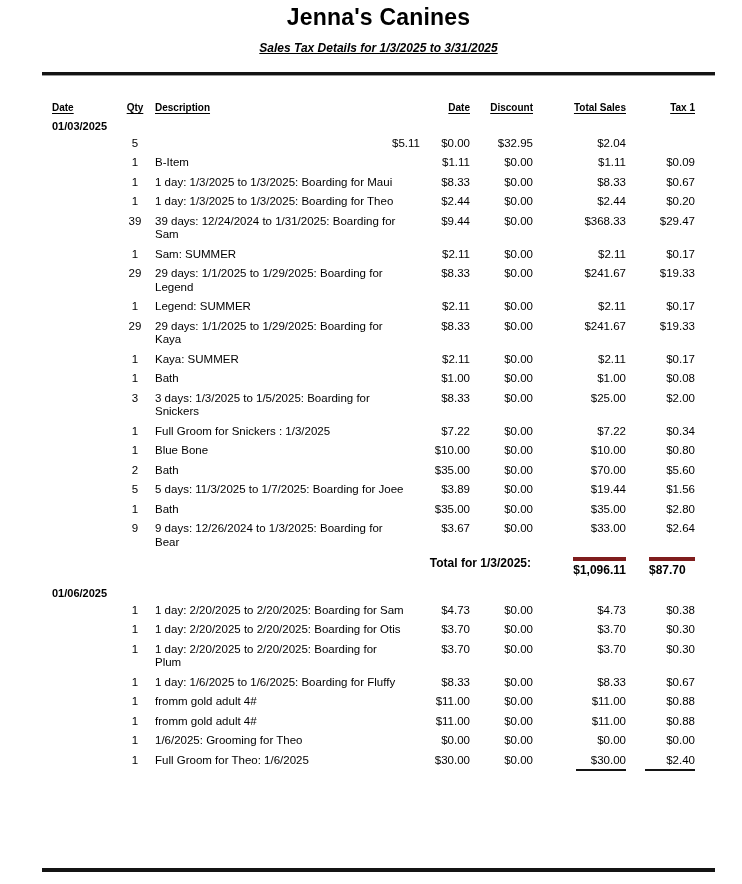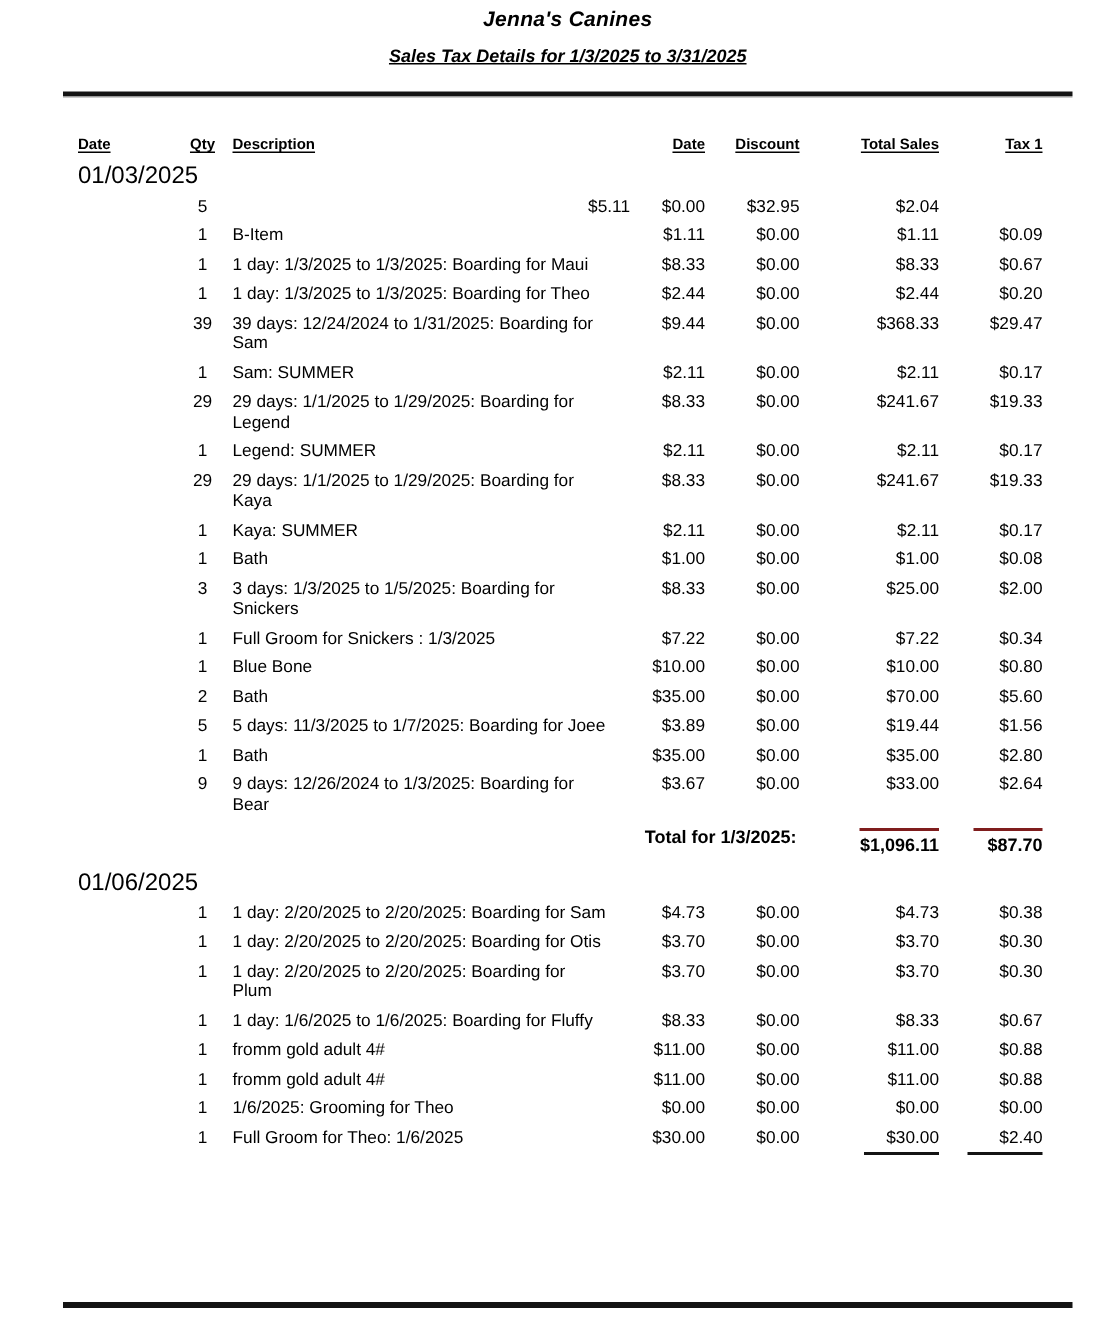--- a/index.html
+++ b/index.html
@@ -8,23 +8,22 @@
     width: 742px; height: 884px;
     font-family: "Liberation Sans", "DejaVu Sans", sans-serif;
     color: #000;
     overflow: hidden;
     position: relative;
   }
   .page { padding-top: 2px; position: relative; height: 884px; }
 
   .title {
     text-align: center;
-    font-style: italic;
     font-weight: bold;
-    font-size: 14px;
+    font-size: 23px;
     margin: 2px 27px 0 42px;
     letter-spacing: 0.2px;
   }
   .subtitle {
     text-align: center;
     font-style: italic;
     font-weight: bold;
     font-size: 12px;
     text-decoration: underline;
     margin: 10px 27px 0 42px;
@@ -60,34 +59,34 @@
   .thead .c {
     font-weight: bold;
     font-size: 10px;
     text-decoration: underline;
     text-underline-offset: 2px;
   }
 
   .item { padding: 3px 0; }
 
   .date-row {
-    font-weight: normal;
-    font-size: 16px;
+    font-weight: bold;
+    font-size: 11px;
     padding: 5px 0 2px 0;
   }
 
   .total-row { padding: 5px 0 4px 0; }
   .total-row .c { font-weight: bold; font-size: 12px; }
   .total-label { grid-column: 1 / 6; text-align: right; padding-right: 2px; }
   .v.overline {
     display: inline-block;
-    border-top: 2px solid #7f1d1d;
+    border-top: 4px solid #7f1d1d;
     padding-top: 3px;
     min-width: 46px;
-    text-align: right;
+    text-align: left;
   }
   .v.underline {
     display: inline-block;
     border-bottom: 2px solid #141414;
     padding-bottom: 2px;
     min-width: 50px;
     text-align: right;
   }
 </style>
 </head>

